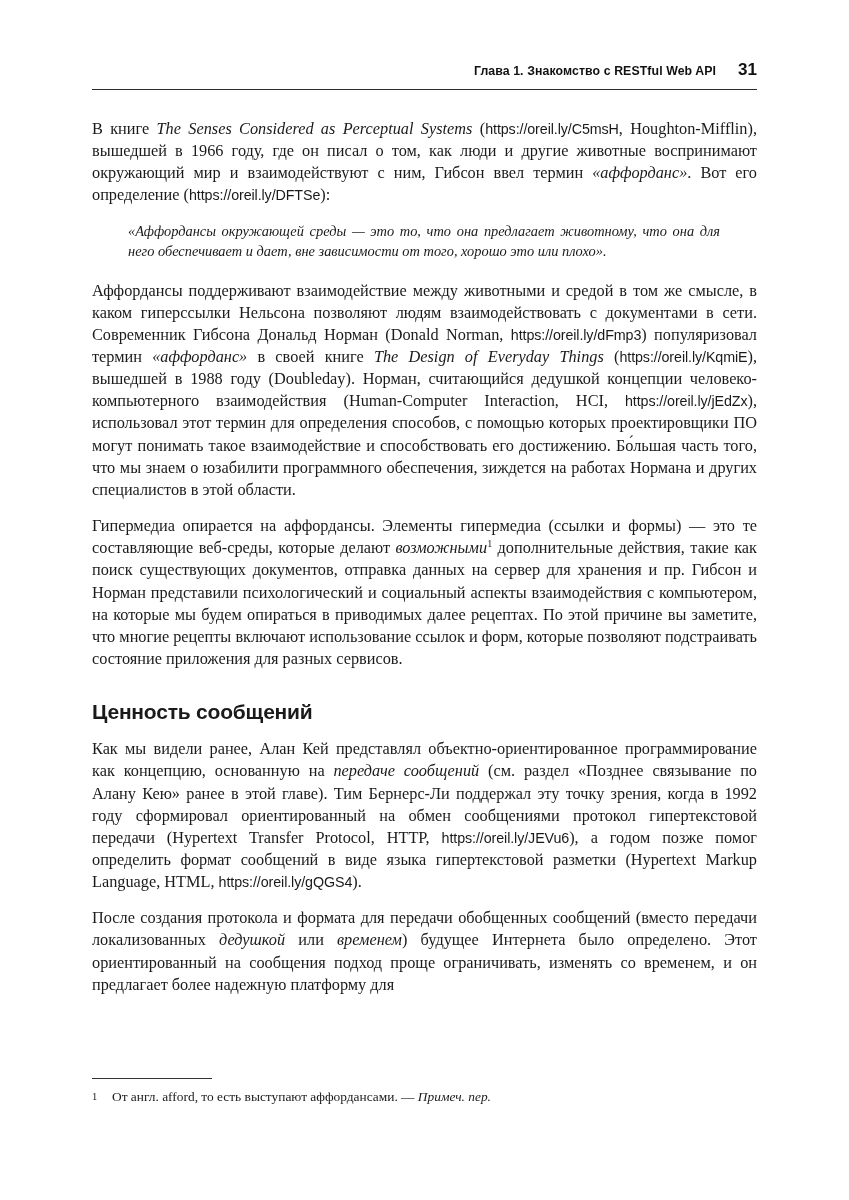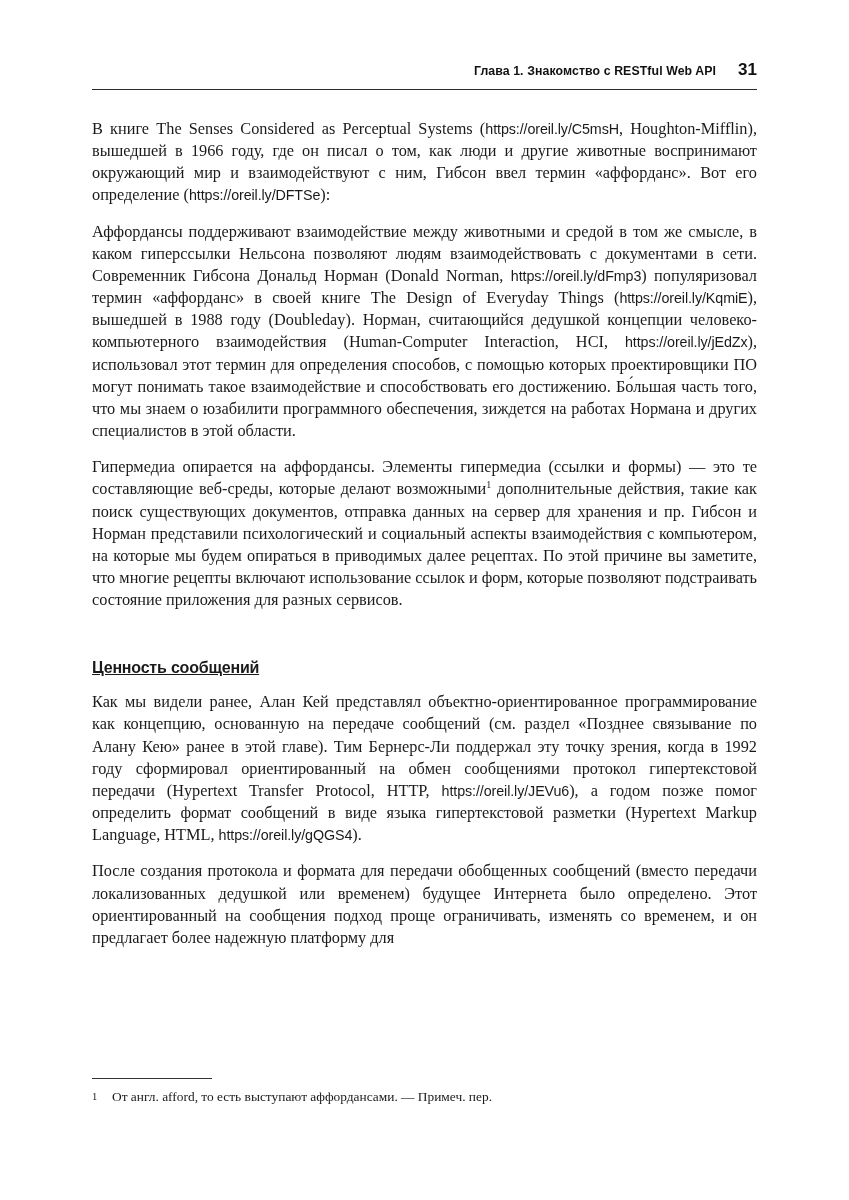--- a/index.html
+++ b/index.html
@@ -59,36 +59,35 @@
     line-height: 1.36;
     text-align: justify;
     hyphens: auto;
     -webkit-hyphens: auto;
   }
   .mono, .url {
     font-family: "Liberation Sans", sans-serif;
     font-size: 14.3px;
     letter-spacing: -0.1px;
   }
-  .it { }
+  .it { font-style: italic; }
   blockquote {
     margin: 6px 0 18px 36px;
     width: 592px;
     font-style: italic;
     font-size: 14.4px;
     line-height: 1.42;
     text-align: justify;
   }
   h2 {
     font-family: "Liberation Sans", sans-serif;
-    font-size: 16px;
+    font-size: 21px;
     font-weight: bold;
-    margin: 48px 0 14px 0;
+    margin: 30px 0 14px 0;
     letter-spacing: -0.2px;
-    text-decoration: underline;
   }
   sup {
     font-size: 10px;
     vertical-align: super;
     line-height: 0;
   }
   .footnote-area {
     position: absolute;
     left: 92px;
     top: 1078px;
@@ -119,20 +118,21 @@
   <div class="content">
 
     <div class="header">
       <span class="header-title">Глава 1. Знакомство с RESTful Web API</span>
       <span class="header-page">31</span>
     </div>
     <div class="rule"></div>
 
     <p><span>В книге </span><span class="it">The Senses Considered as Perceptual Systems</span><span> (</span><span class="url">https://oreil.ly/C5msH</span><span>, Houghton-Mifflin), вышедшей в 1966 году, где он писал о том, как люди и другие животные воспринимают окружающий мир и взаимодействуют с ним, Гибсон ввел термин </span><span class="it">«аффорданс»</span><span>. Вот его определение (</span><span class="url">https://oreil.ly/DFTSe</span><span>):</span></p>
 
+    <blockquote>«Аффордансы окружающей среды — это то, что она предлагает животному, что она для него обеспечивает и дает, вне зависимости от того, хорошо это или плохо».</blockquote>
 
     <p><span>Аффордансы поддерживают взаимодействие между животными и средой в том же смысле, в каком гиперссылки Нельсона позволяют людям взаимодействовать с документами в сети. Современник Гибсона Дональд Норман (Donald Norman, </span><span class="url">https://oreil.ly/dFmp3</span><span>) популяризовал термин </span><span class="it">«аффорданс»</span><span> в своей книге </span><span class="it">The Design of Everyday Things</span><span> (</span><span class="url">https://oreil.ly/KqmiE</span><span>), вышедшей в 1988 году (Doubleday). Норман, считающийся дедушкой концепции человеко-компьютерного взаимодействия (Human-Computer Interaction, HCI, </span><span class="url">https://oreil.ly/jEdZx</span><span>), использовал этот термин для определения способов, с помощью которых проектировщики ПО могут понимать такое взаимодействие и способствовать его достижению. Бо́льшая часть того, что мы знаем о юзабилити программного обеспечения, зиждется на работах Нормана и других специалистов в этой области.</span></p>
 
     <p><span>Гипермедиа опирается на аффордансы. Элементы гипермедиа (ссылки и формы) — это те составляющие веб-среды, которые делают </span><span class="it">возможными</span><sup>1</sup><span> дополнительные действия, такие как поиск существующих документов, отправка данных на сервер для хранения и пр. Гибсон и Норман представили психологический и социальный аспекты взаимодействия с компьютером, на которые мы будем опираться в приводимых далее рецептах. По этой причине вы заметите, что многие рецепты включают использование ссылок и форм, которые позволяют подстраивать состояние приложения для разных сервисов.</span></p>
 
     <h2>Ценность сообщений</h2>
 
     <p><span>Как мы видели ранее, Алан Кей представлял объектно-ориентированное программирование как концепцию, основанную на </span><span class="it">передаче сообщений</span><span> (см. раздел «Позднее связывание по Алану Кею» ранее в этой главе). Тим Бернерс-Ли поддержал эту точку зрения, когда в 1992 году сформировал ориентированный на обмен сообщениями протокол гипертекстовой передачи (Hypertext Transfer Protocol, HTTP, </span><span class="url">https://oreil.ly/JEVu6</span><span>), а годом позже помог определить формат сообщений в виде языка гипертекстовой разметки (Hypertext Markup Language, HTML, </span><span class="url">https://oreil.ly/gQGS4</span><span>).</span></p>
 
     <p><span>После создания протокола и формата для передачи обобщенных сообщений (вместо передачи локализованных </span><span class="it">дедушкой</span><span> или </span><span class="it">временем</span><span>) будущее Интернета было определено. Этот ориентированный на сообщения подход проще ограничивать, изменять со временем, и он предлагает более надежную платформу для</span></p>

